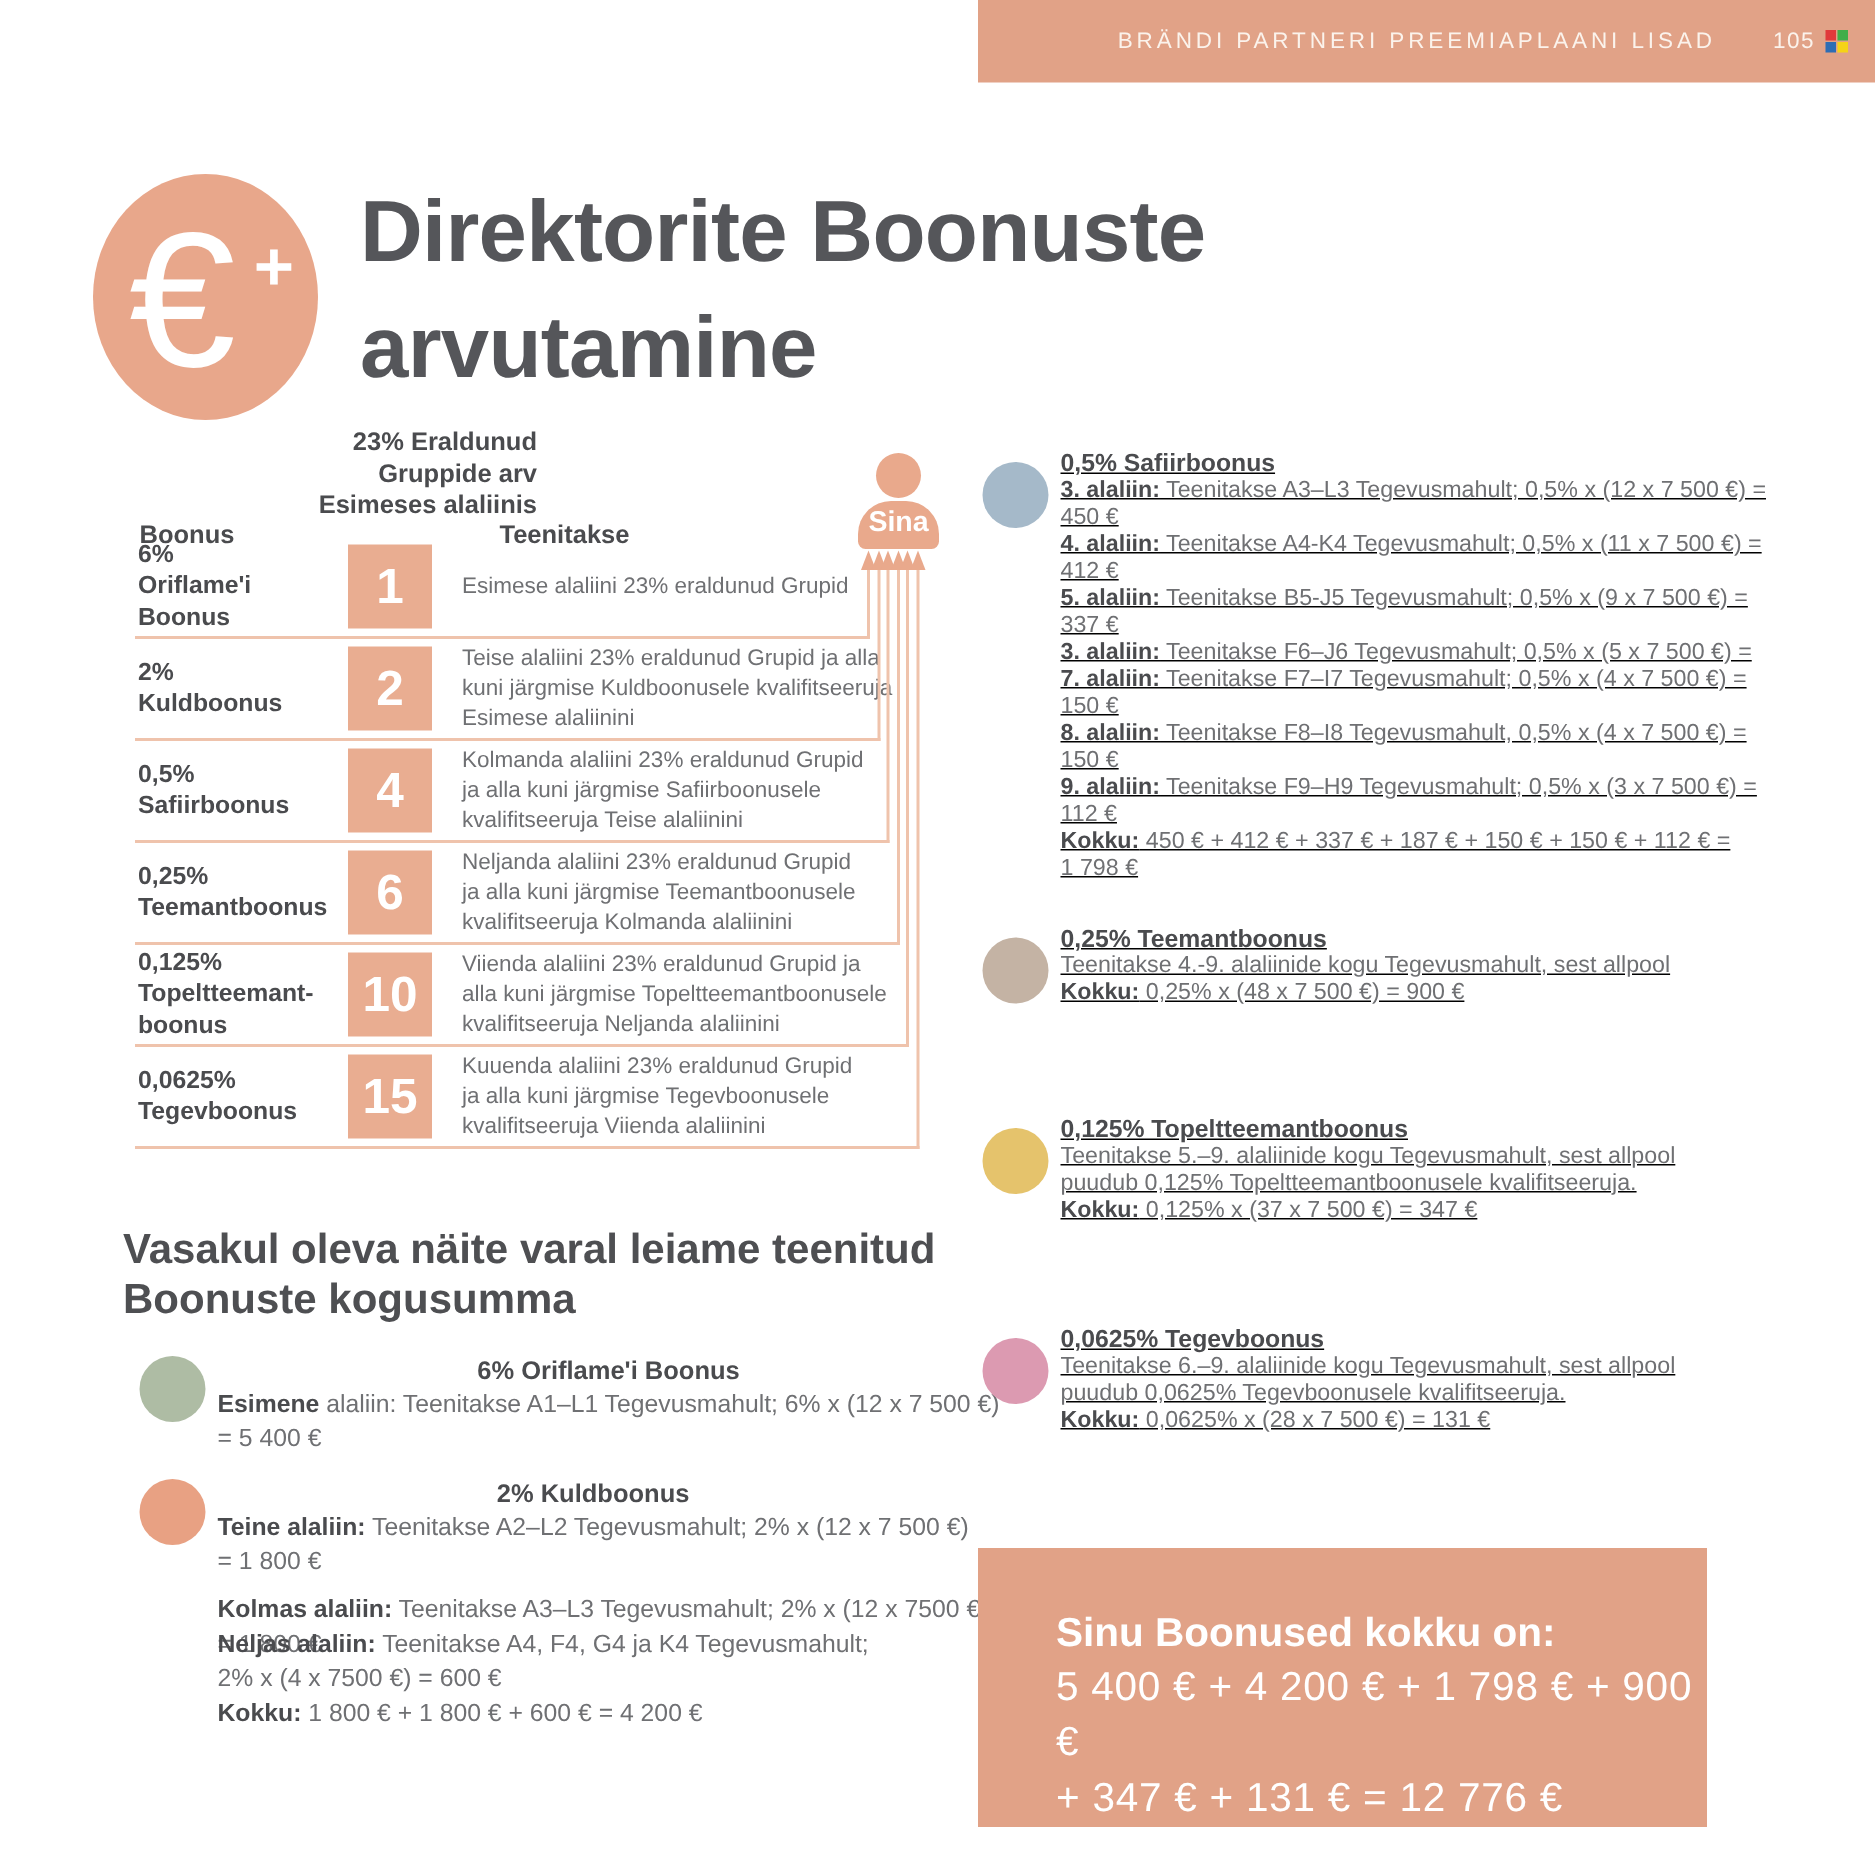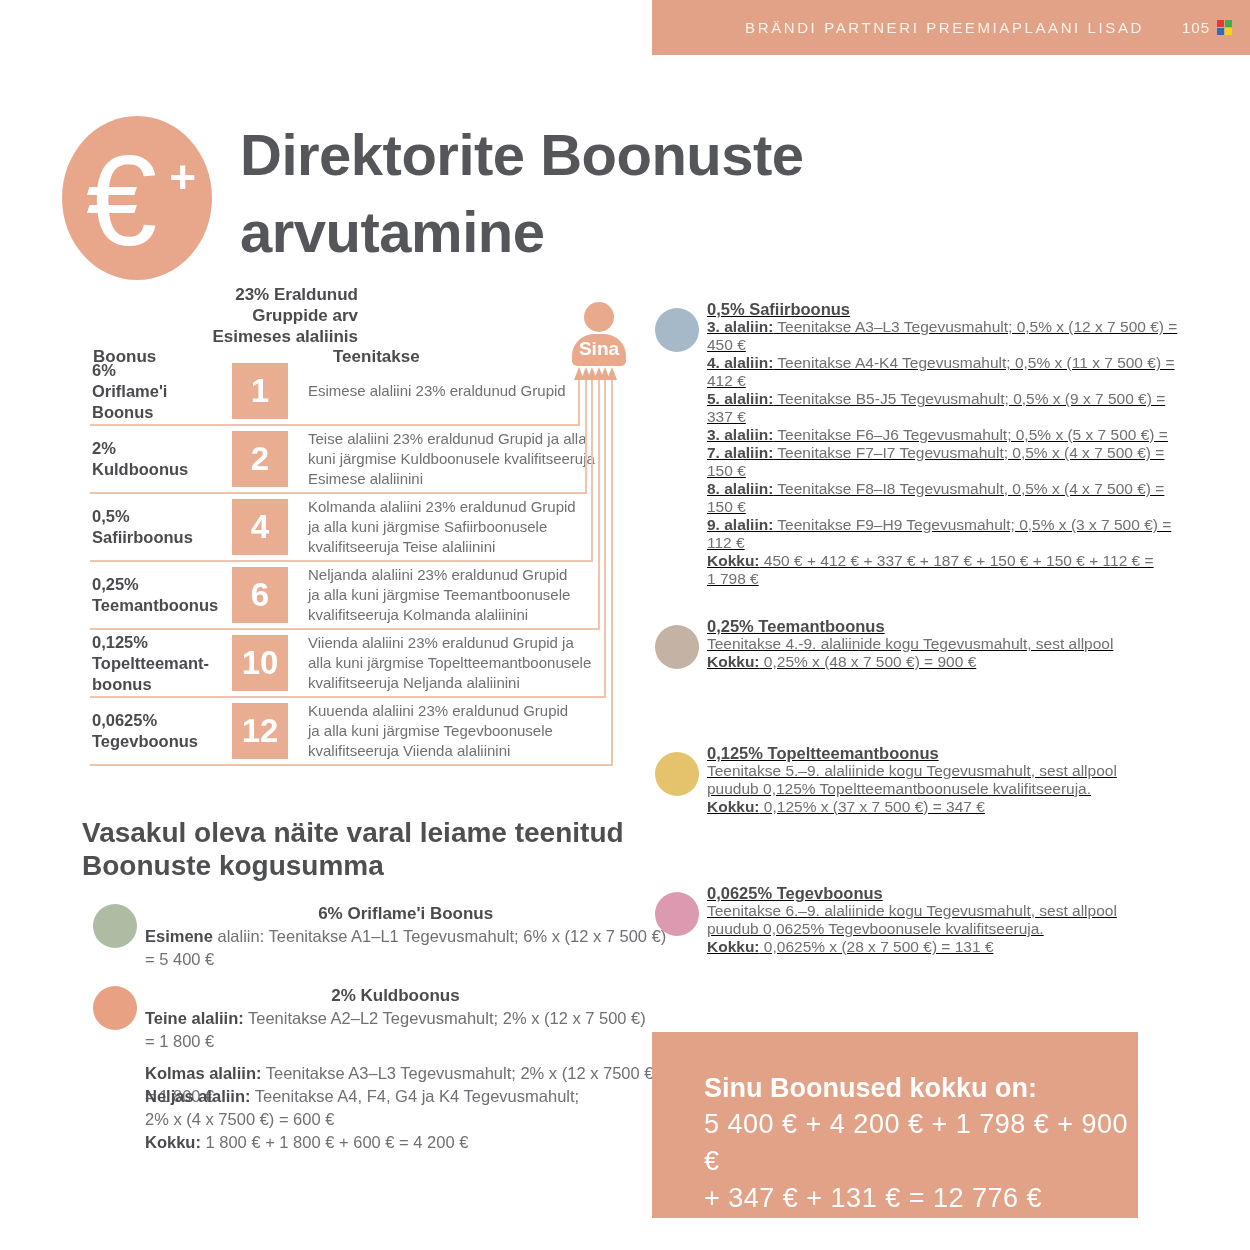--- a/index.html
+++ b/index.html
@@ -179,21 +179,21 @@
           <span class="dline">kvalifitseeruja Neljanda alaliinini</span>
         </div>
       </div>
 
       <div class="row">
         <div class="rlabel">
           <span>0,0625%</span>
           <span>Tegevboonus</span>
         </div>
         <div class="rsquare">
-          <span>12</span>
+          <span>15</span>
         </div>
         <div class="rdesc">
 
         <span class="dline">Kuuenda alaliini 23% eraldunud Grupid</span>
           <span class="dline">ja alla kuni järgmise Tegevboonusele</span>
           <span class="dline">kvalifitseeruja Viienda alaliinini</span>
         </div>
       </div>
     </div>
 

